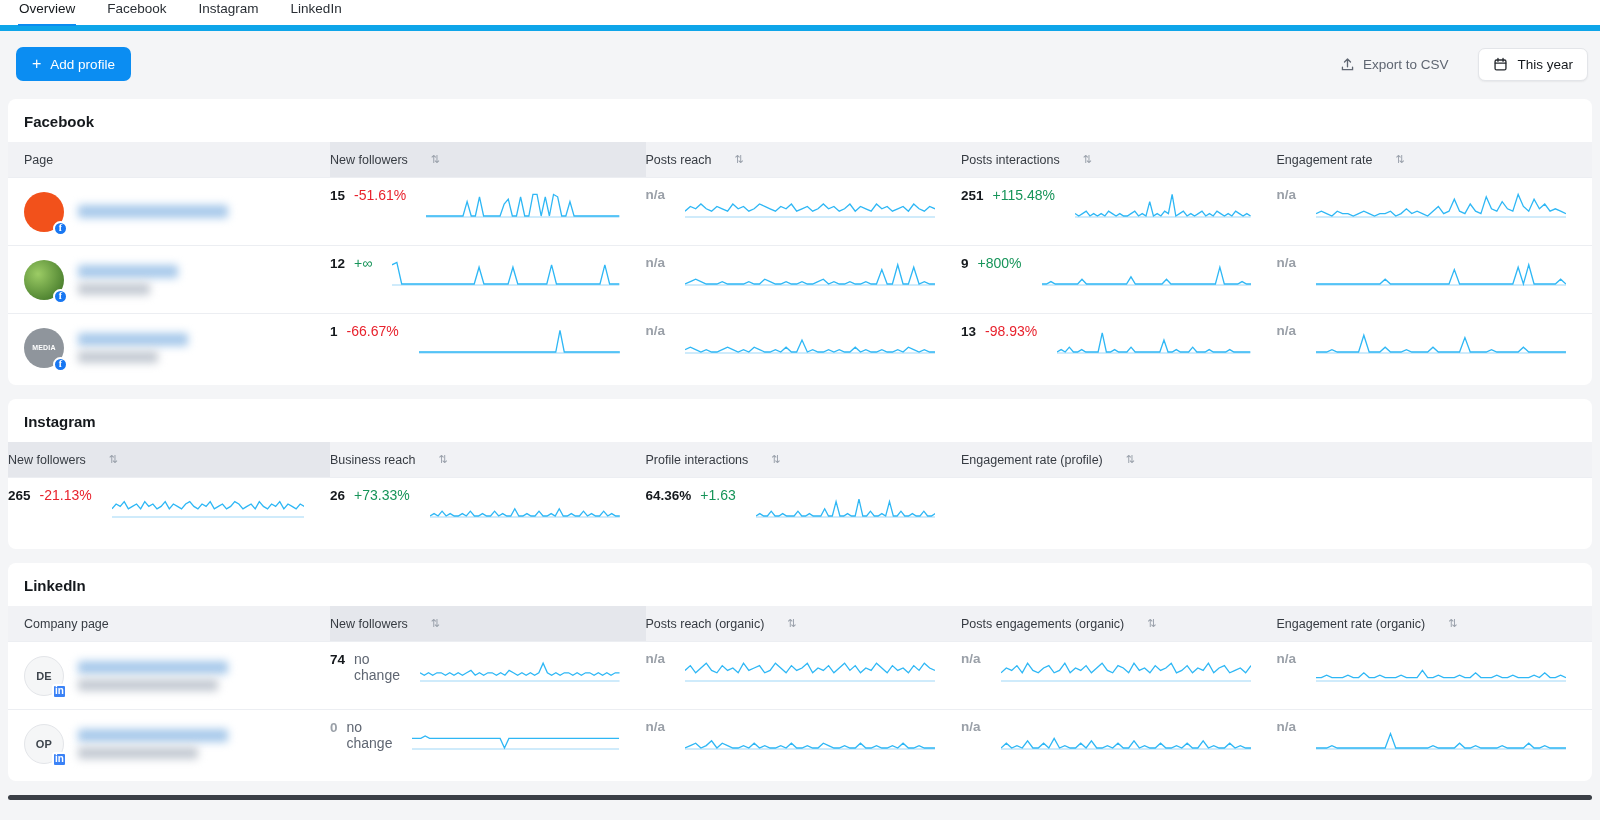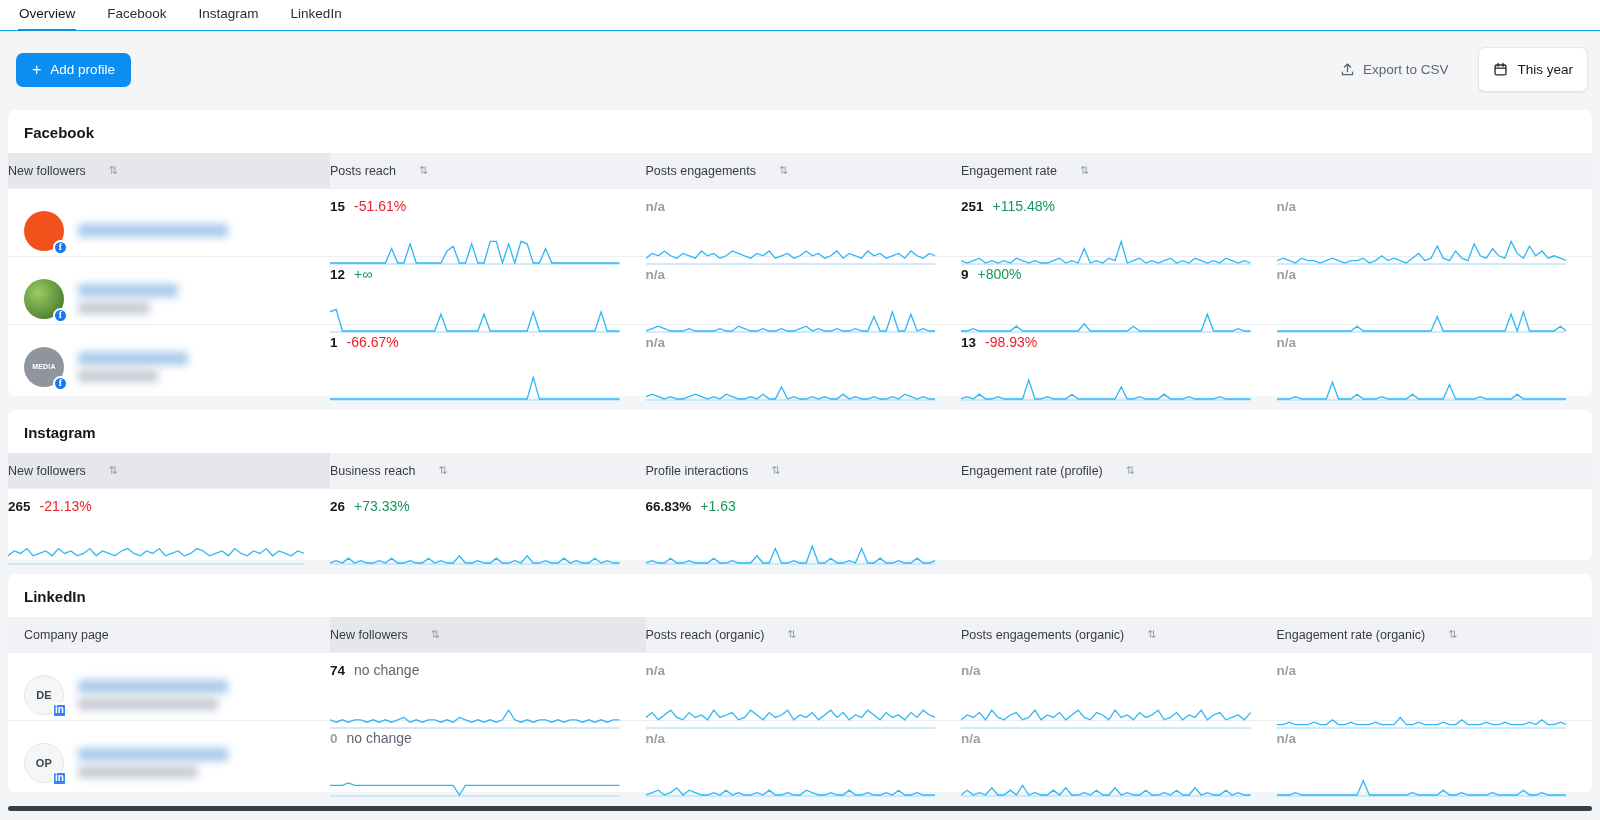--- a/index.html
+++ b/index.html
@@ -4,35 +4,35 @@
 <style>
   *{box-sizing:border-box}
   html,body{margin:0;padding:0}
   body{
     width:1600px;height:820px;overflow:hidden;
     background:#f4f5f7;color:#1c2024;
     font-family:"Liberation Sans",sans-serif;
   }
   
   .tabbar{display:flex;gap:30px;align-items:flex-end;background:#fff;
-    border-bottom:1px solid #0ea5e9;padding:0 18px;height:31px}
+    border-bottom:6px solid #0ea5e9;padding:0 18px;height:31px}
   .tab{appearance:none;border:none;background:none;font:inherit;font-size:13.5px;
     color:#2a2f35;padding:7px 1px 9px;cursor:pointer;position:relative}
   .tab.active{color:#15191d}
   .tab.active::after{content:"";position:absolute;left:0;right:0;bottom:-1px;height:2px;background:#0b8cf0}
   
   .toolbar{display:flex;justify-content:space-between;align-items:center;padding:16px 12px 18px 16px}
   .btn-add{display:inline-flex;align-items:center;gap:9px;background:#0b8df2;color:#fff;
     border:none;border-radius:7px;padding:9px 16px;font-size:13.5px;font-weight:500;cursor:pointer;font-family:inherit}
   .plus{font-size:16px;line-height:1;font-weight:400}
   .toolbar-right{display:flex;align-items:center;gap:24px}
   .btn-export{display:inline-flex;align-items:center;gap:8px;background:none;border:none;
     color:#5f6672;font-size:13.5px;cursor:pointer;font-family:inherit}
   .btn-period{display:inline-flex;align-items:flex-start;gap:9px;background:#fff;border:1px solid #e3e5e9;
-    border-radius:7px;padding:14px 14px;font-size:13.5px;color:#15191d;
+    border-radius:7px;padding:8px 14px;font-size:13.5px;color:#15191d;
     box-shadow:0 1px 2px rgba(0,0,0,.06);cursor:pointer;font-family:inherit}
   .icon-svg{display:block}
   
   .card{background:#fff;border-radius:8px;margin:0 8px 14px;padding-bottom:4px}
   .card-title{font-size:15px;font-weight:700;padding:14px 16px 12px;color:#15191d}
   .grid{display:grid;grid-template-columns:322px repeat(4,1fr)}
   .head{background:#f1f2f5}
   .head .cell{font-size:12.5px;color:#363b42;display:flex;align-items:center;height:35px}
   .entity-head{padding-left:16px}
   .col-head{gap:23px;cursor:pointer}
@@ -48,21 +48,21 @@
   .badge{position:absolute;right:-4px;bottom:-4px;width:15px;height:15px;display:flex;
     align-items:center;justify-content:center;font-weight:700;color:#fff;border:2px solid #fff;line-height:1}
   .badge-facebook{background:#1877f2;border-radius:50%;font-size:10px;font-family:"Liberation Serif",serif}
   .badge-linkedin{background:#3b82f6;border-radius:3px;font-size:10px}
   .badge-instagram{border-radius:4px;background:radial-gradient(circle at 30% 110%,#fdc468 5%,#df4996 55%,#9a3dbf 95%)}
   .badge-instagram svg{width:10px;height:10px}
   .names{display:flex;flex-direction:column;gap:5px}
   .name-line{height:13px;border-radius:2px;filter:blur(4px)}
   .name-line.primary{background:#a6c8ea}
   .name-line.secondary{background:#c3c9d2;height:12px}
-  .cell.metric{flex-direction:column;justify-content:center;padding:9px 26px 7px 0;gap:20px}
+  .cell.metric{flex-direction:row;justify-content:center;padding:9px 26px 7px 0;gap:20px}
   .value-line{display:flex;align-items:baseline;gap:9px;font-size:13.5px}
   .value{font-weight:700;color:#15191d}
   .value.na,.value.muted{color:#9aa0a8}
   .delta{font-size:14px}
   .delta.up{color:#169459}
   .delta.down{color:#e8222d}
   .delta.none{color:#5f6672}
   .spark{width:100%;height:31px;display:block}
   .no-data{color:#6a7077;font-size:13.5px;align-self:center}
   .cell.metric .no-data{margin-top:0}
@@ -100,30 +100,31 @@
           <path d="M5.3 1.6v3M10.7 1.6v3M2.5 6.6h11" stroke="#23272c" stroke-width="1.4" stroke-linecap="round"></path>
         </svg>
         <span>This year</span>
       </button>
     </div>
   </div>
 
   <section class="card">
       <div class="card-title">Facebook</div>
       <div class="grid head">
+        <div class="cell entity-head">Page</div>
         <div class="cell col-head sorted">
           <span class="col-label">New followers</span>
           <span class="sort-icon">⇅</span>
         </div>
         <div class="cell col-head">
           <span class="col-label">Posts reach</span>
           <span class="sort-icon">⇅</span>
         </div>
         <div class="cell col-head">
-          <span class="col-label">Posts engagements</span>
+          <span class="col-label">Posts interactions</span>
           <span class="sort-icon">⇅</span>
         </div>
         <div class="cell col-head">
           <span class="col-label">Engagement rate</span>
           <span class="sort-icon">⇅</span>
         </div>
       </div>
       <div class="grid row">
         <div class="cell profile">
           <span class="avatar" style="background: rgb(242, 81, 27); color: rgb(255, 255, 255);">
@@ -308,21 +309,21 @@
             <span class="value">26</span>
             <span class="delta up">+73.33%</span>
           </div>
           <svg viewBox="0 0 300 31" preserveAspectRatio="none" class="spark">
             <line x1="0" y1="30" x2="300" y2="30" stroke="#bfe4fa" stroke-width="1.6" vector-effect="non-scaling-stroke"></line>
             <polyline points="0.0,29.0 6.4,26.6 12.8,29.0 19.1,24.2 25.5,29.0 31.9,26.6 38.3,29.0 44.7,29.0 51.1,26.6 57.4,29.0 63.8,24.2 70.2,29.0 76.6,29.0 83.0,26.6 89.4,29.0 95.7,29.0 102.1,24.2 108.5,29.0 114.9,26.6 121.3,29.0 127.7,29.0 134.0,21.8 140.4,29.0 146.8,29.0 153.2,26.6 159.6,29.0 166.0,29.0 172.3,24.2 178.7,29.0 185.1,29.0 191.5,26.6 197.9,29.0 204.3,21.8 210.6,29.0 217.0,29.0 223.4,26.6 229.8,29.0 236.2,29.0 242.6,24.2 248.9,29.0 255.3,26.6 261.7,29.0 268.1,29.0 274.5,24.2 280.9,29.0 287.2,26.6 293.6,29.0 300.0,29.0" fill="none" stroke="#2eb7f5" stroke-width="1.3" vector-effect="non-scaling-stroke"></polyline>
           </svg>
         </div>
         <div class="cell metric">
           <div class="value-line">
-            <span class="value">66.83%</span>
+            <span class="value">64.36%</span>
             <span class="delta up">+1.63</span>
           </div>
           <svg viewBox="0 0 300 31" preserveAspectRatio="none" class="spark">
             <line x1="0" y1="30" x2="300" y2="30" stroke="#bfe4fa" stroke-width="1.6" vector-effect="non-scaling-stroke"></line>
             <polyline points="0.0,29.0 6.4,26.6 12.8,29.0 19.1,29.0 25.5,24.2 31.9,29.0 38.3,29.0 44.7,26.6 51.1,29.0 57.4,29.0 63.8,29.0 70.2,24.2 76.6,29.0 83.0,29.0 89.4,26.6 95.7,29.0 102.1,29.0 108.5,29.0 114.9,21.8 121.3,29.0 127.7,29.0 134.0,14.6 140.4,29.0 146.8,29.0 153.2,26.6 159.6,29.0 166.0,29.0 172.3,12.2 178.7,29.0 185.1,29.0 191.5,24.2 197.9,29.0 204.3,29.0 210.6,26.6 217.0,29.0 223.4,14.6 229.8,29.0 236.2,29.0 242.6,24.2 248.9,29.0 255.3,29.0 261.7,26.6 268.1,29.0 274.5,29.0 280.9,24.2 287.2,29.0 293.6,29.0 300.0,26.6" fill="none" stroke="#2eb7f5" stroke-width="1.3" vector-effect="non-scaling-stroke"></polyline>
           </svg>
         </div>
       </div>
     </section>
   <section class="card">

